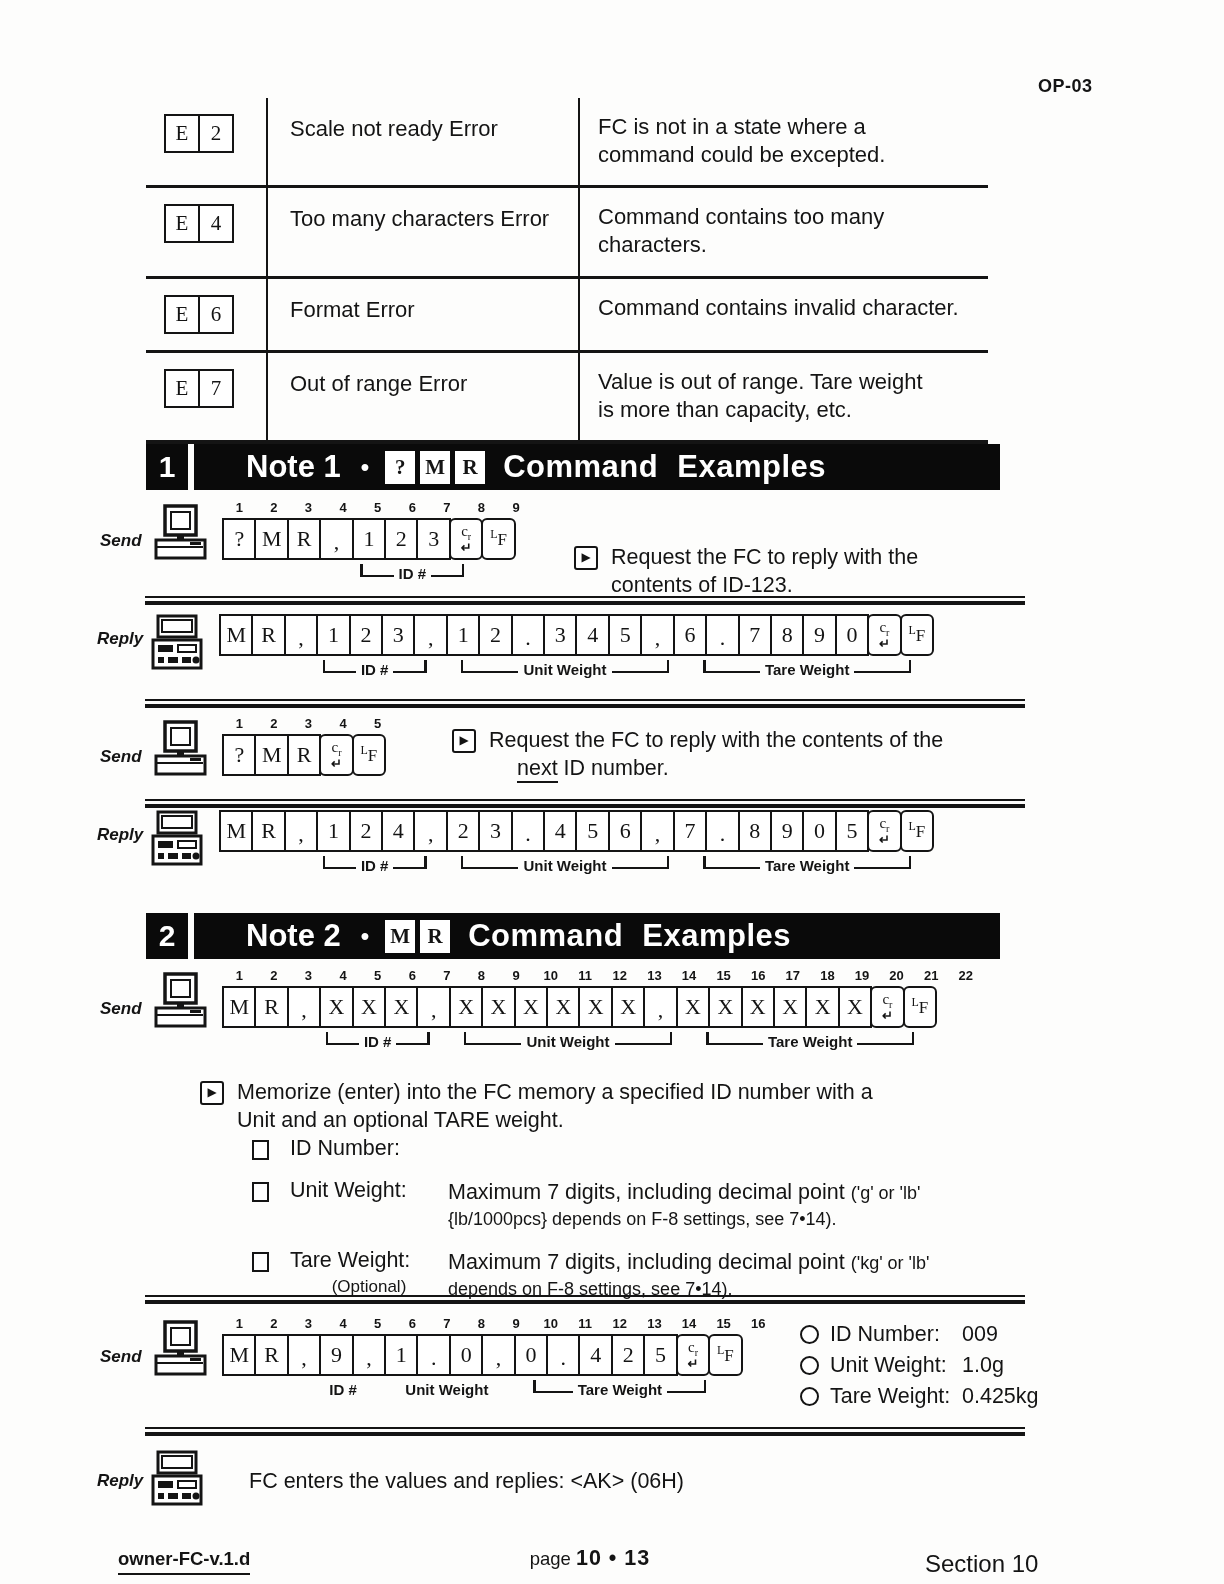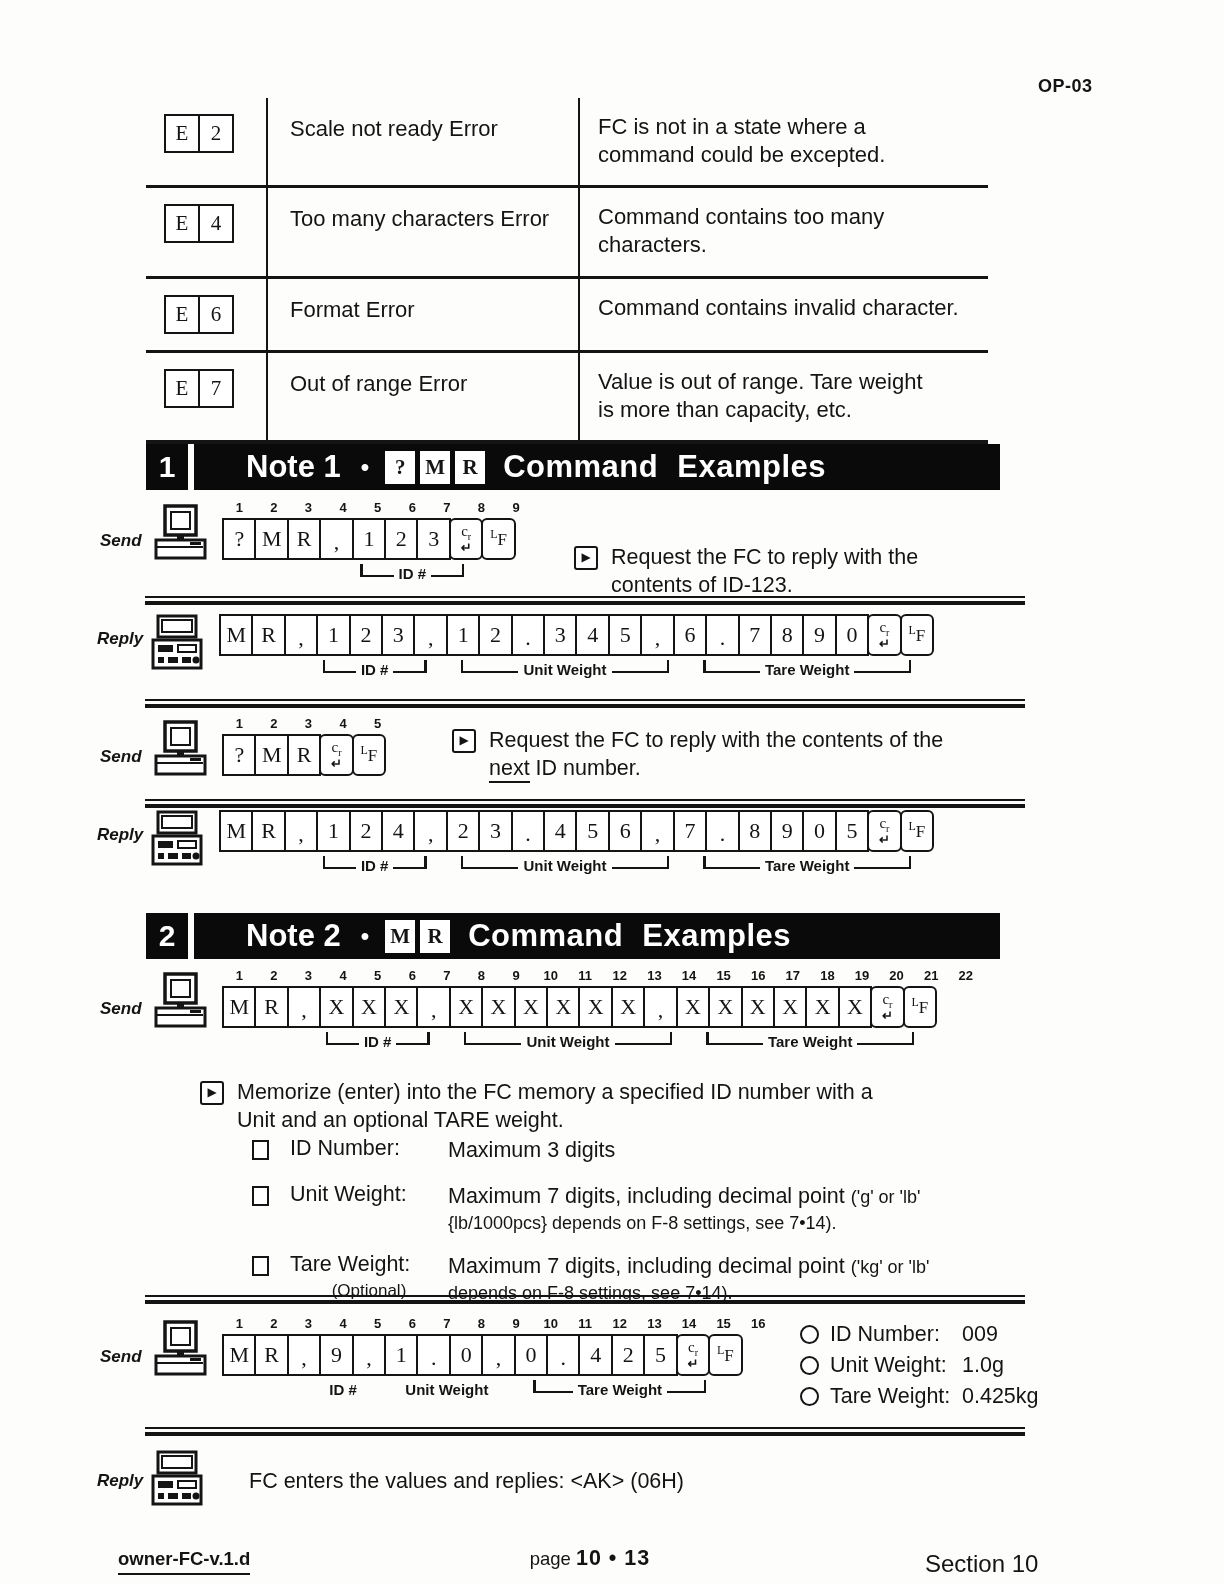--- a/index.html
+++ b/index.html
@@ -57,21 +57,21 @@
   .cap{width:2.2px;height:13px;background:#141414;}
   .bline{flex:1;height:2.2px;background:#141414;}
   .btext{font-size:15px;font-weight:600;line-height:1;padding:0 5px;transform:translateY(4px);white-space:nowrap;}
   .seq-sublabel{position:absolute;top:2px;transform:translateX(-50%);font-size:15px;font-weight:600;white-space:nowrap;}
 
   
   .anno{position:absolute;display:flex;font-size:21.5px;line-height:1.32;}
   .note-ic{flex:0 0 auto;width:20px;height:20px;border:2.5px solid #141414;border-radius:3px;
            display:flex;align-items:center;justify-content:center;margin:3px 13px 0 0;background:#fff;}
   .note-ic::before{content:"\25B6";font-size:12px;color:#141414;}
-  .u{border-bottom:2.5px solid #141414;padding-bottom:1px;}
+  .u{border-bottom:2.5px solid #141414;padding-bottom:1px;margin-left:28px;}
 
   
   .spec-items{position:absolute;left:252px;top:1136px;width:790px;}
   .spec-row{display:grid;grid-template-columns:38px 158px auto;margin-bottom:17px;align-items:start;}
   .sq{width:13px;height:16px;border:2.5px solid #141414;margin-top:4px;background:#fff;}
   .term{font-size:21.5px;} .term-sub{font-size:17px;text-align:center;margin-top:4px;}
   .def{font-size:21.5px;line-height:1.35;}
   .def-small{font-size:18px;}
 
   
@@ -483,21 +483,20 @@
     <span class="note-ic"></span>
     <div><span>Memorize (enter) into the FC memory a specified ID number with a</span><br><span>Unit and an optional TARE weight.</span></div>
   </div>
 
   <div class="spec-items">
       <div class="spec-row">
         <span class="sq"></span>
         <div>
           <div class="term">ID Number:</div>
         </div>
-        <div class="def"><span>Maximum 3 digits</span></div>
       </div>
       <div class="spec-row">
         <span class="sq"></span>
         <div>
           <div class="term">Unit Weight:</div>
         </div>
         <div class="def"><span>Maximum 7 digits, including decimal point </span><span class="def-small">('g' or 'lb'</span><div class="def-small">{lb/1000pcs} depends on F-8 settings, see 7•14).</div></div>
       </div>
       <div class="spec-row">
         <span class="sq"></span>

